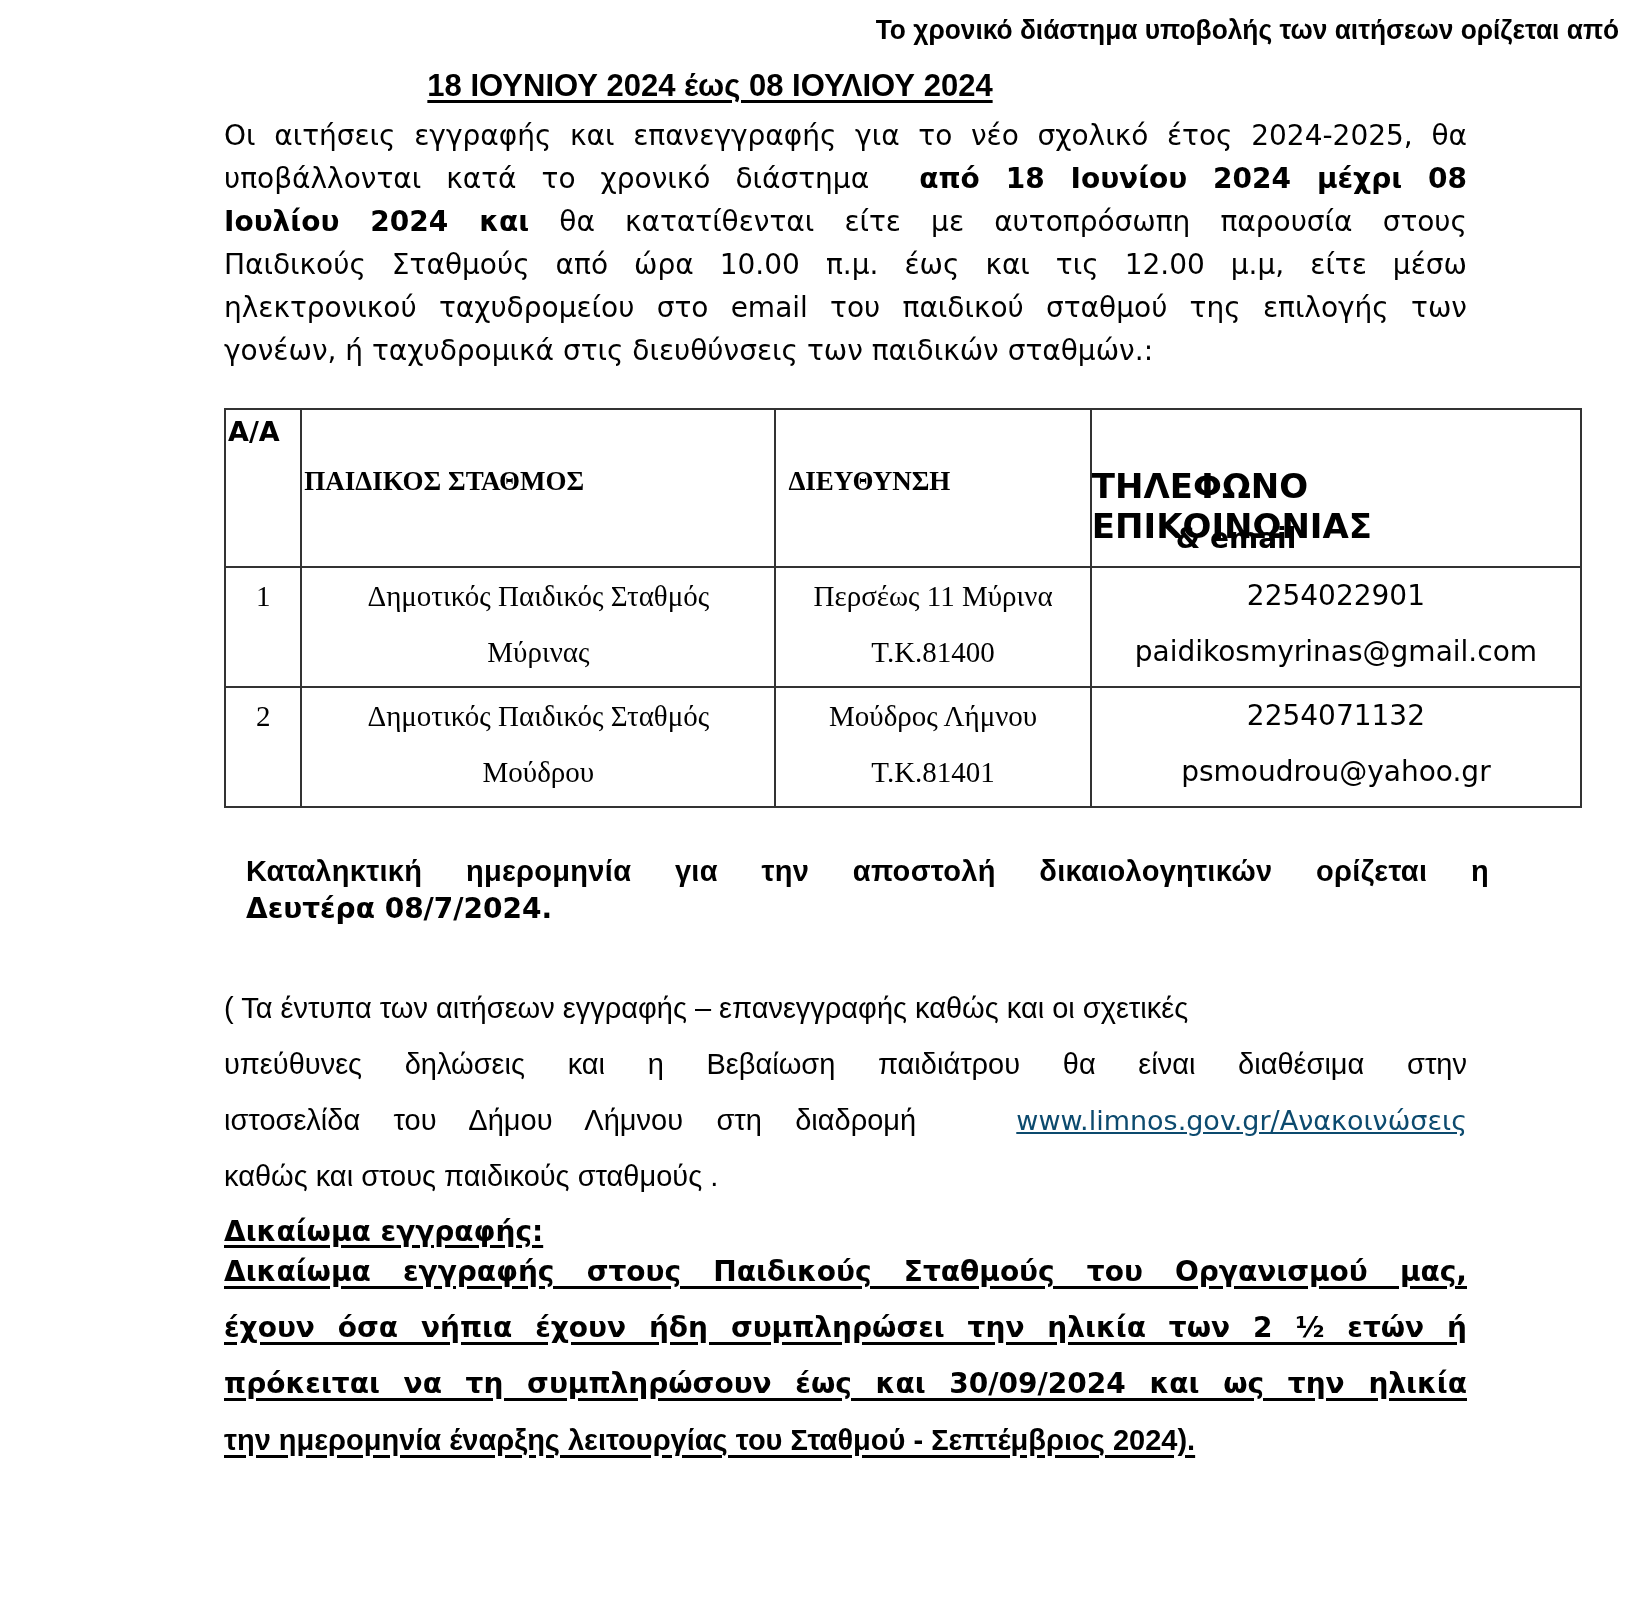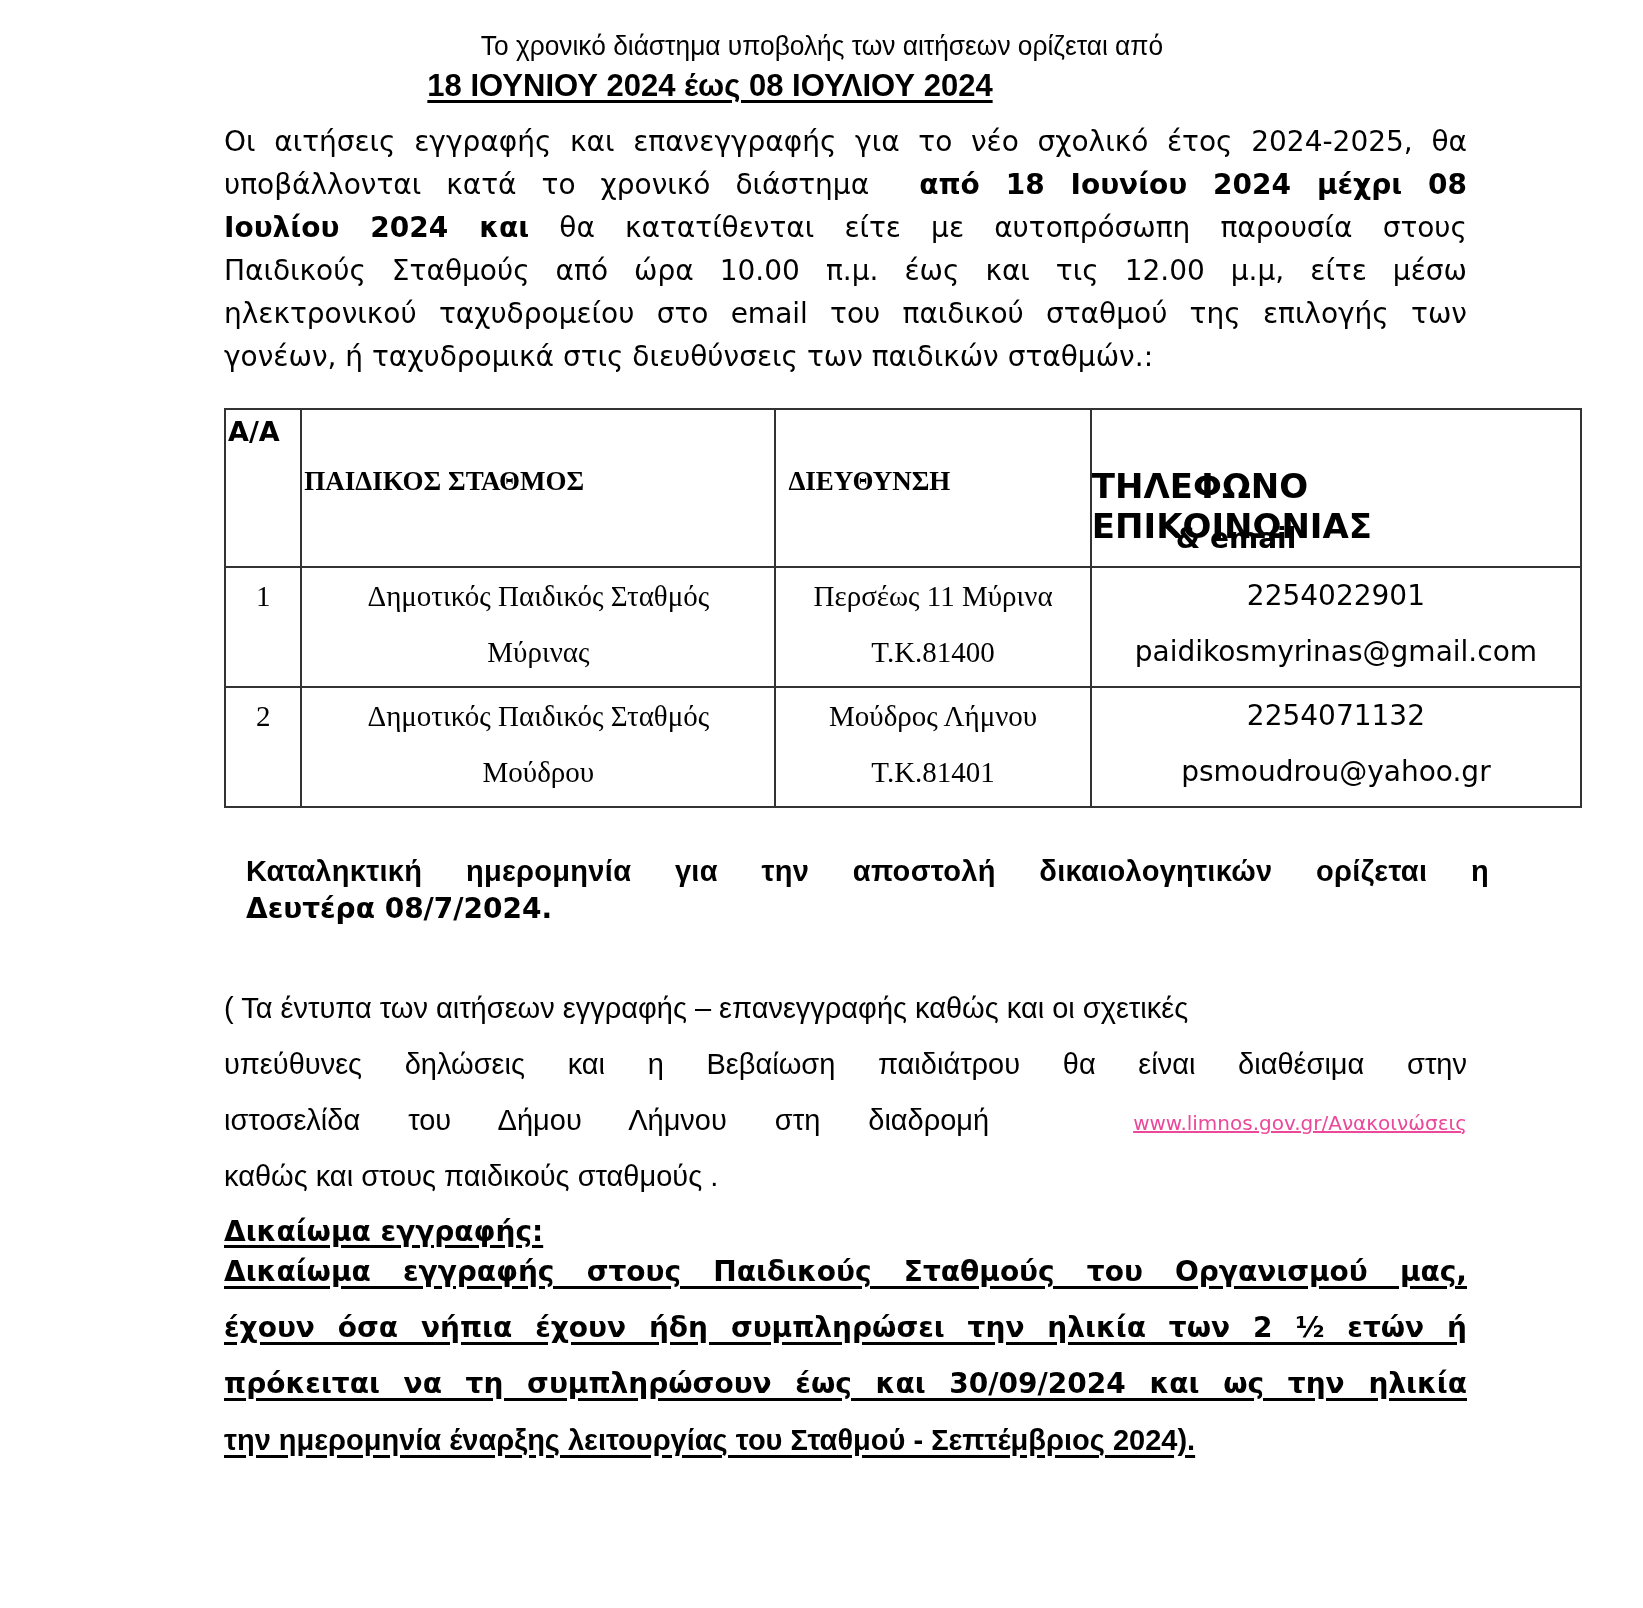--- a/index.html
+++ b/index.html
@@ -4,22 +4,22 @@
   <style>
     html, body { margin: 0; padding: 0; background: #ffffff; }
     body {
       width: 1643px; height: 1608px; position: relative; overflow: hidden;
       font-family: "DejaVu Sans", sans-serif; color: #000000;
     }
     .page { position: absolute; left: 0; top: 0; width: 1643px; height: 1608px; }
     .line { position: absolute; white-space: nowrap; }
     .narrow { font-family: Liberation Serif, serif; }
     .intro-line {
-      left: 0; width: 1643px; top: 30px; text-align: center;
-      font-size: 28px; font-family: "Liberation Sans", sans-serif;
+      left: 0; width: 1643px; top: 14px; text-align: right;
+      font-size: 28px; font-family: "Liberation Sans", sans-serif; font-weight: bold;
     }
     .intro-line span { display: inline-block; transform: scaleX(0.94); }
     .date-range {
       left: 0; width: 1420px; top: 68px; text-align: center;
       font-size: 31px; font-weight: bold; font-family: "Liberation Sans", sans-serif;
     }
     .date-range span { text-decoration: underline; text-decoration-thickness: 3px; text-underline-offset: 4px; display: inline-block; }
 
     .para {
       position: absolute; left: 224px; width: 1243px;
@@ -62,21 +62,21 @@
     .deadline .l1 { display: block; text-align: justify; text-align-last: justify; letter-spacing: 0.3px; }
     .deadline .l2 { display: block; font-family: "DejaVu Sans", sans-serif; font-size: 28px; }
 
     .forms {
       position: absolute; left: 224px; width: 1243px; top: 980px;
       font-size: 29px; line-height: 56px; font-family: "Liberation Sans", sans-serif;
     }
     .forms .l { display: block; height: 56px; text-align: justify; text-align-last: justify; }
     .forms .l.first { text-align-last: left; }
     .forms .l.last { text-align-last: left; }
-    .link { color: #ec4899; text-decoration: underline; font-family: "DejaVu Sans", sans-serif; font-size: 20px; }
+    .link { color: #0c4a6e; text-decoration: underline; font-family: "DejaVu Sans", sans-serif; font-size: 27px; }
 
     .rights {
       position: absolute; left: 224px; width: 1243px; top: 1212px;
       font-size: 28px; font-weight: bold;
     }
     .rights .title { display: block; line-height: 40px; text-decoration: underline; text-decoration-thickness: 3px; text-underline-offset: 4px; }
     .rights .l {
       display: block; height: 56px; line-height: 40px;
       text-align: justify; text-align-last: justify;
     }
@@ -88,21 +88,21 @@
 
 <div class="page">
 
   <div class="line intro-line">
     <span>Το χρονικό διάστημα υποβολής των αιτήσεων ορίζεται από</span>
   </div>
   <div class="line date-range">
     <span>18 ΙΟΥΝΙΟΥ 2024 έως 08 ΙΟΥΛΙΟΥ 2024</span>
   </div>
 
-  <div class="para" style="top:120px;">
+  <div class="para" style="top:114px;">
     <span class="l">Οι αιτήσεις εγγραφής και επανεγγραφής για το νέο σχολικό έτος 2024-2025, θα</span>
     <span class="l"><span>υποβάλλονται κατά το χρονικό διάστημα</span>&nbsp; <b>από 18 Ιουνίου 2024 μέχρι 08</b></span>
     <span class="l"><b>Ιουλίου 2024 και</b> <span>θα κατατίθενται είτε με αυτοπρόσωπη παρουσία στους</span></span>
     <span class="l">Παιδικούς Σταθμούς από ώρα 10.00 π.μ. έως και τις 12.00 μ.μ, είτε μέσω</span>
     <span class="l">ηλεκτρονικού ταχυδρομείου στο email του παιδικού σταθμού της επιλογής των</span>
     <span class="l last">γονέων,  ή ταχυδρομικά στις διευθύνσεις των παιδικών σταθμών.:</span>
   </div>
 
   <table class="kind">
     <colgroup>

